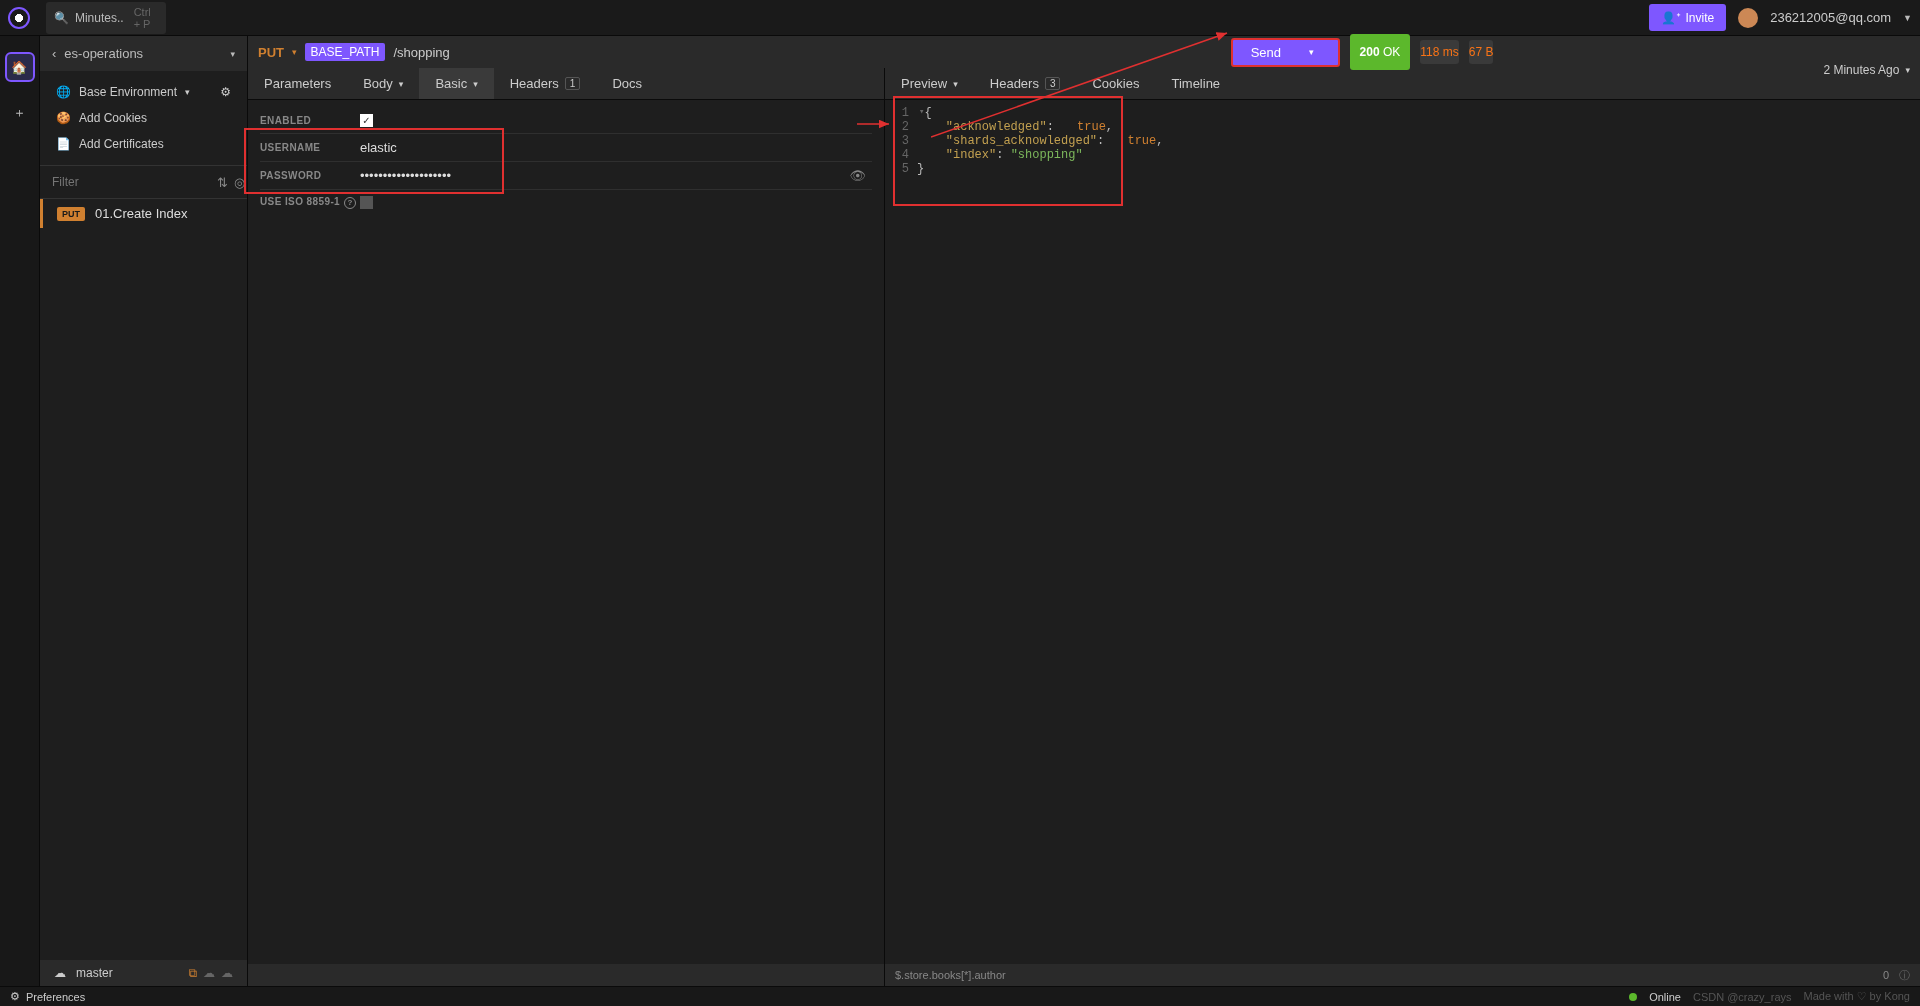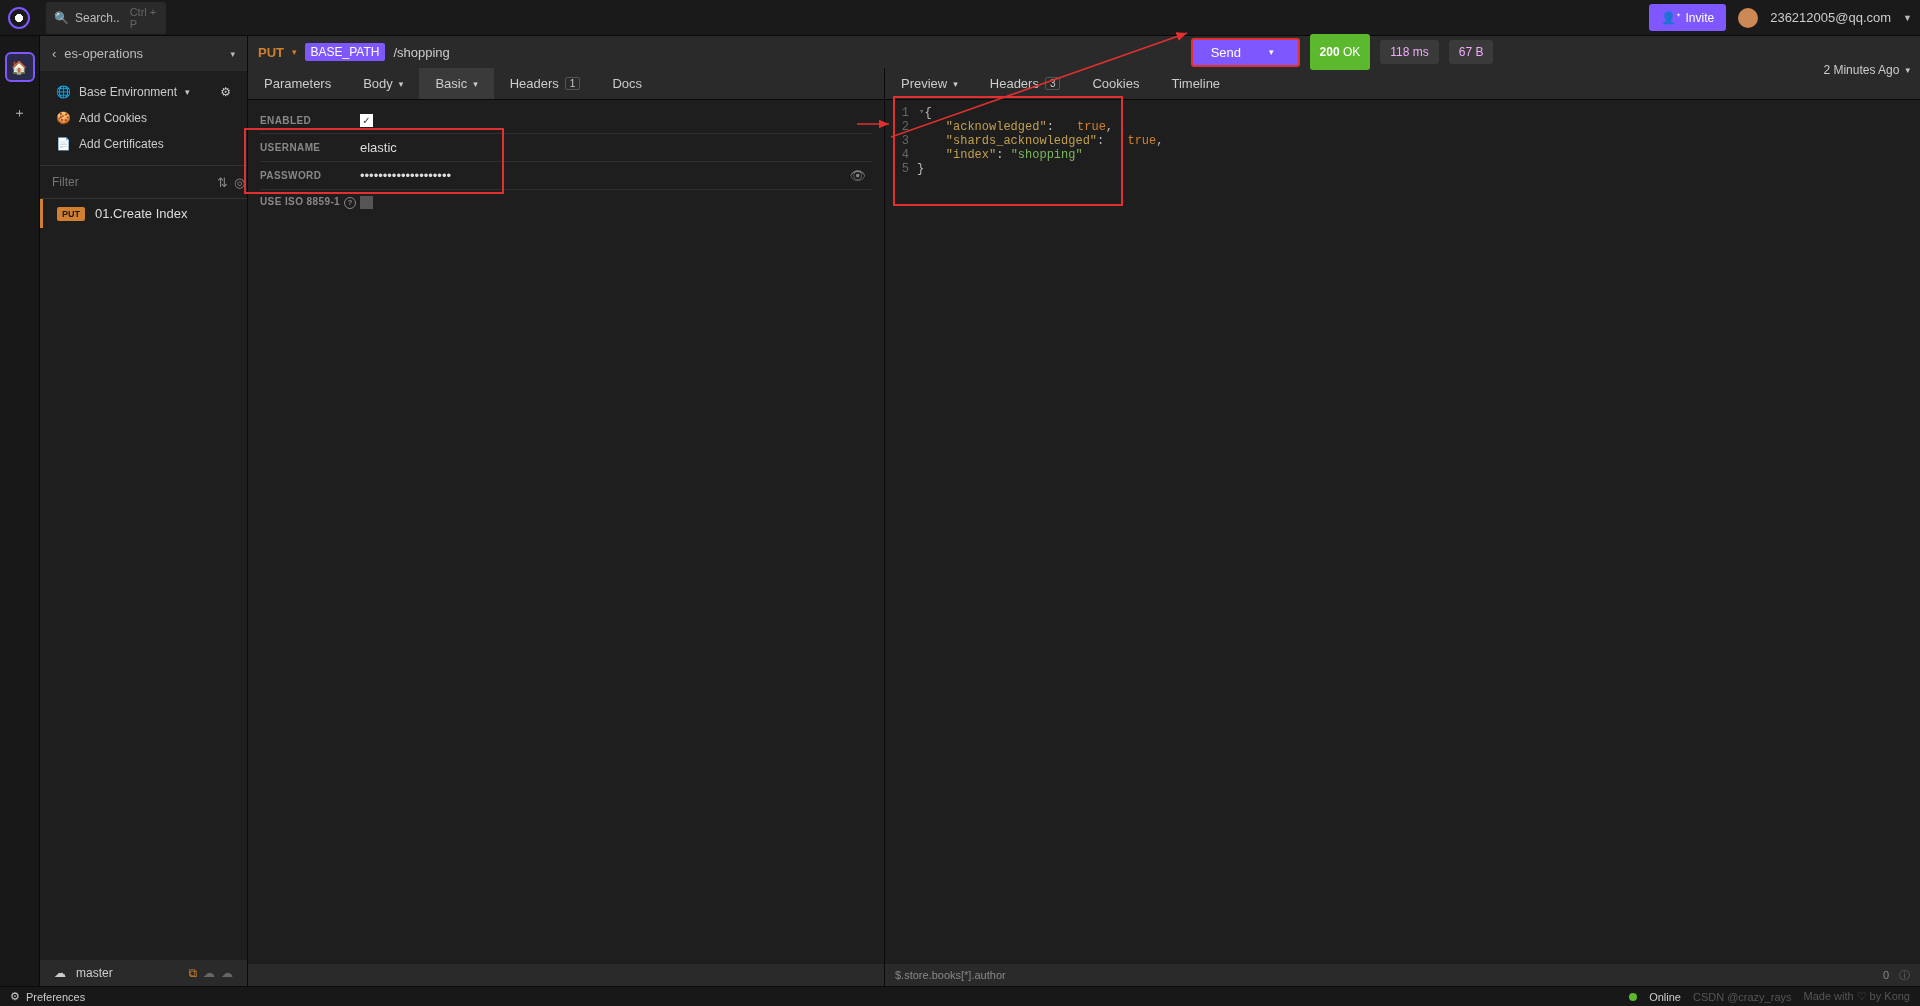--- a/index.html
+++ b/index.html
@@ -187,24 +187,24 @@
     .status-pill {
       background: #5cb82c;
       color: #fff;
       padding: 11px 10px;
       border-radius: 3px;
       font-size: 12px;
       font-weight: 600;
     }
     .meta-pill {
       background: #3a3a3a;
-      padding: 5px 10px;
+      padding: 5px 0;
       border-radius: 3px;
       font-size: 12px;
-      color: #f0abfc;
+      color: #f97316;
     }
     .ago-text { margin-left: 320px; color: #ccc; font-size: 12px; display:flex; align-items:center; gap:6px;margin-top:36px; }
 
     .panes { flex: 1; display: flex; }
     .left-pane, .right-pane { display: flex; flex-direction: column; }
     .left-pane { width: 637px; border-right: 1px solid #0a0a0a; }
     .right-pane { flex: 1; }
 
     .tabs {
       height: 32px;
@@ -319,21 +319,21 @@
       z-index: 1;
     }
   </style>
 </head>
 <body>
 
 <div class="titlebar">
   <div class="logo-circle"></div>
   <div class="search-bar">
     <span>🔍</span>
-    <span>Search..</span>
+    <span>Minutes..</span>
     <span class="hint">Ctrl + P</span>
   </div>
   <div class="titlebar-right">
     <div class="invite-btn">
       <span>👤⁺</span>
       <span>Invite</span>
     </div>
     <div class="avatar"></div>
     <span class="user-email">236212005@qq.com</span>
     <span class="caret">▼</span>

